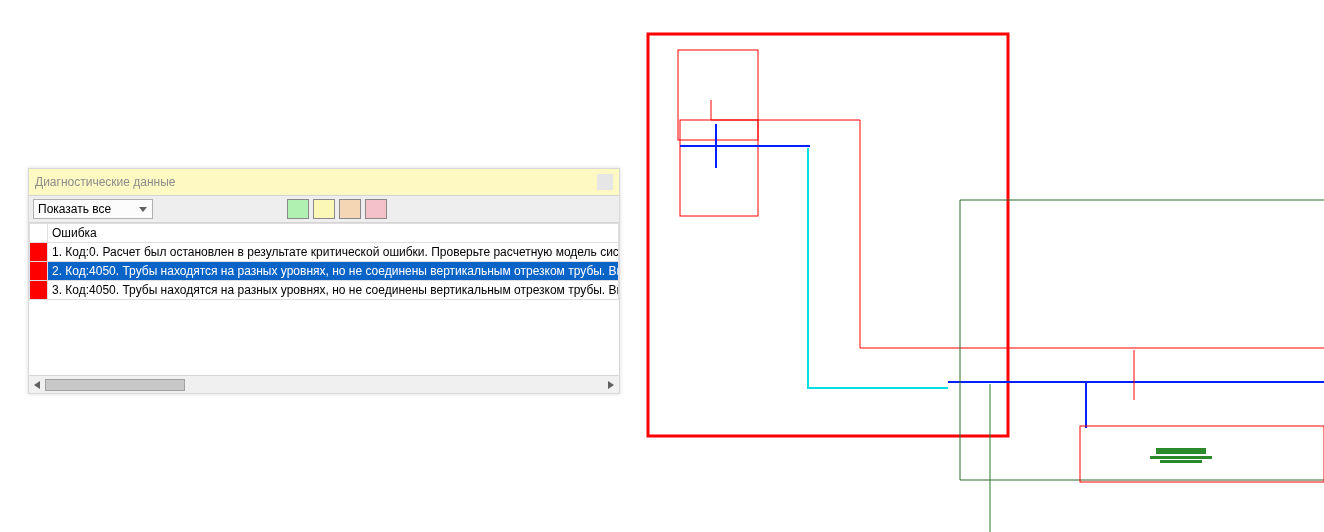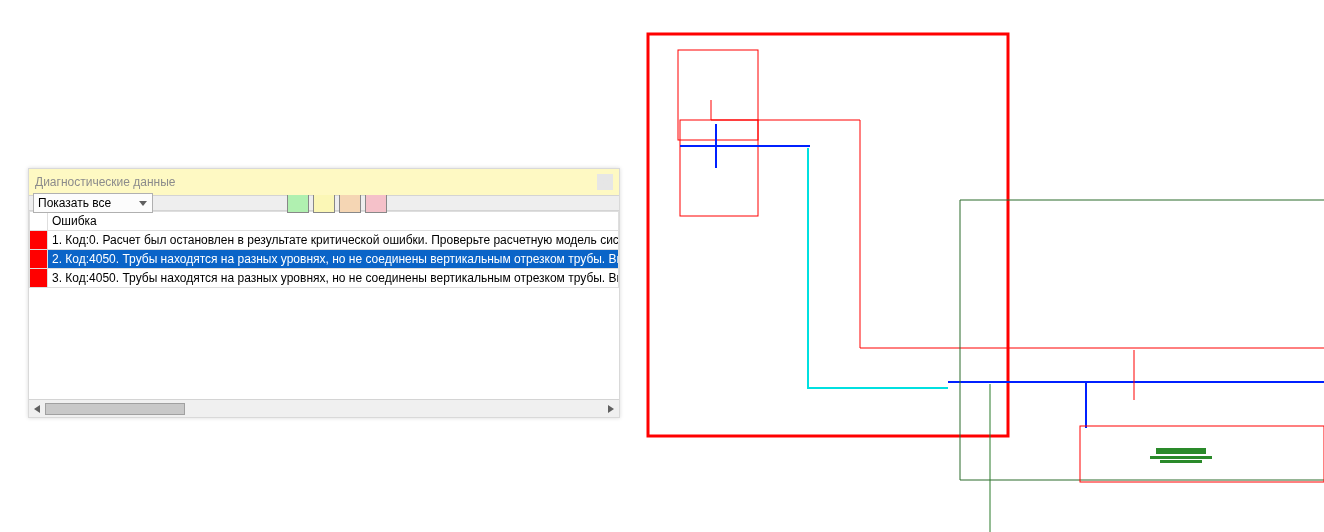--- a/index.html
+++ b/index.html
@@ -35,21 +35,21 @@
   .diag-title { flex: 1; font-size: 12px; }
   .diag-close {
     width: 16px; height: 16px;
     background: #e6e6e6;
     color: #e6e6e6;
     font-size: 11px;
     line-height: 16px;
     text-align: center;
   }
   .diag-toolbar {
-    height: 16px;
+    height: 28px;
     background: #eeeeee;
     border-top: 1px solid #d4d4d4;
     border-bottom: 1px solid #d4d4d4;
     display: flex;
     align-items: center;
     padding: 0 4px;
   }
   .diag-select {
     width: 120px;
     height: 20px;
@@ -96,21 +96,21 @@
     white-space: nowrap;
     overflow: hidden;
   }
   .diag-table .col-icon { width: 18px; padding: 0; }
   .diag-table th { background: #ffffff; font-weight: normal; }
   .ico-cell { background: #ff0000; border:1px solid #dedede; }
   .row-selected td { background: #0a64c8; color: #ffffff; }
   .row-selected .ico-cell { background: #ff0000; }
 
   .diag-body-wrap {
-    height: 188px;
+    height: 152px;
     overflow: hidden;
   }
   .diag-hscroll {
     height: 18px;
     background: #f0f0f0;
     border-top: 1px solid #d4d4d4;
     position: relative;
     display: flex;
     align-items: center;
     justify-content: space-between;

